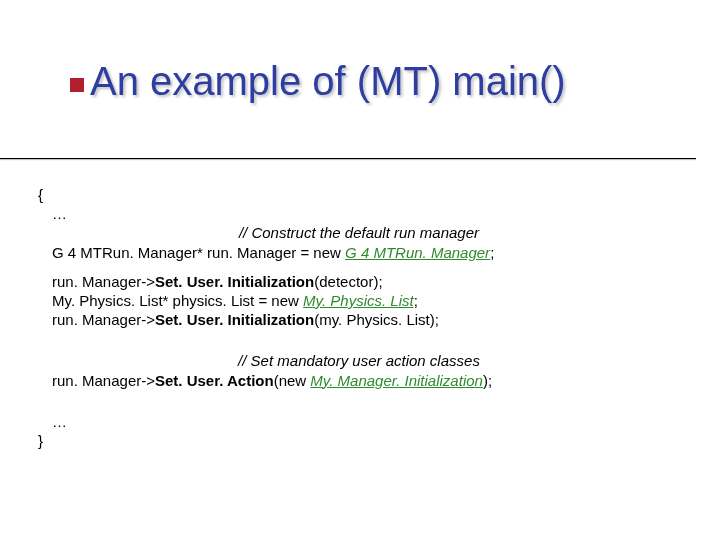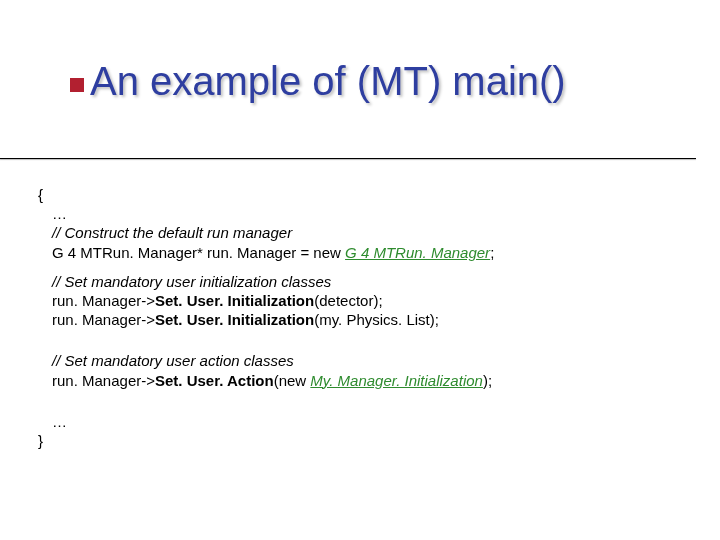--- a/index.html
+++ b/index.html
@@ -55,21 +55,21 @@
     position: absolute;
     top: 185px;
     left: 38px;
     right: 30px;
     font-size: 15px;
     line-height: 1.28;
     color: #000;
   }
   .mono { font-family: Tahoma, Verdana, sans-serif; }
   .ind { margin-left: 14px; }
-  .italic { font-style: italic; }
+  .italic { font-style: italic; text-align: center; }
   .green { color: #2e8b2e; }
   .bold { font-weight: 700; margin-top: 18px; }
   .uline { text-decoration: underline; font-style: italic; }
   .gap { height: 10px; }
   .biggap { height: 22px; }
 </style>
 </head>
 <body>
 
 <div class="slide">
@@ -84,23 +84,25 @@
   <div class="body mono">
     <div>{</div>
     <div class="ind">…</div>
     <div class="ind italic">// Construct the default run manager</div>
     <div class="ind">
       <span>G 4 MTRun. Manager* run. Manager = new </span><span class="green uline">G 4 MTRun. Manager</span><span>;</span>
     </div>
 
     <div class="gap"></div>
 
-    <div class="ind italic">// Set mandatory user initialization classes</div>
     <div class="ind">
       <span>run. Manager-&gt;</span><span class="bold">Set. User. Initialization</span><span>(detector);</span>
+    </div>
+    <div class="ind">
+      <span>My. Physics. List* physics. List = new </span><span class="green uline">My. Physics. List</span><span>;</span>
     </div>
     <div class="ind">
       <span>run. Manager-&gt;</span><span class="bold">Set. User. Initialization</span><span>(my. Physics. List);</span>
     </div>
 
     <div class="biggap"></div>
 
     <div class="ind italic">// Set mandatory user action classes</div>
     <div class="ind">
       <span>run. Manager-&gt;</span><span class="bold">Set. User. Action</span><span>(new </span><span class="green uline">My. Manager. Initialization</span><span>);</span>

